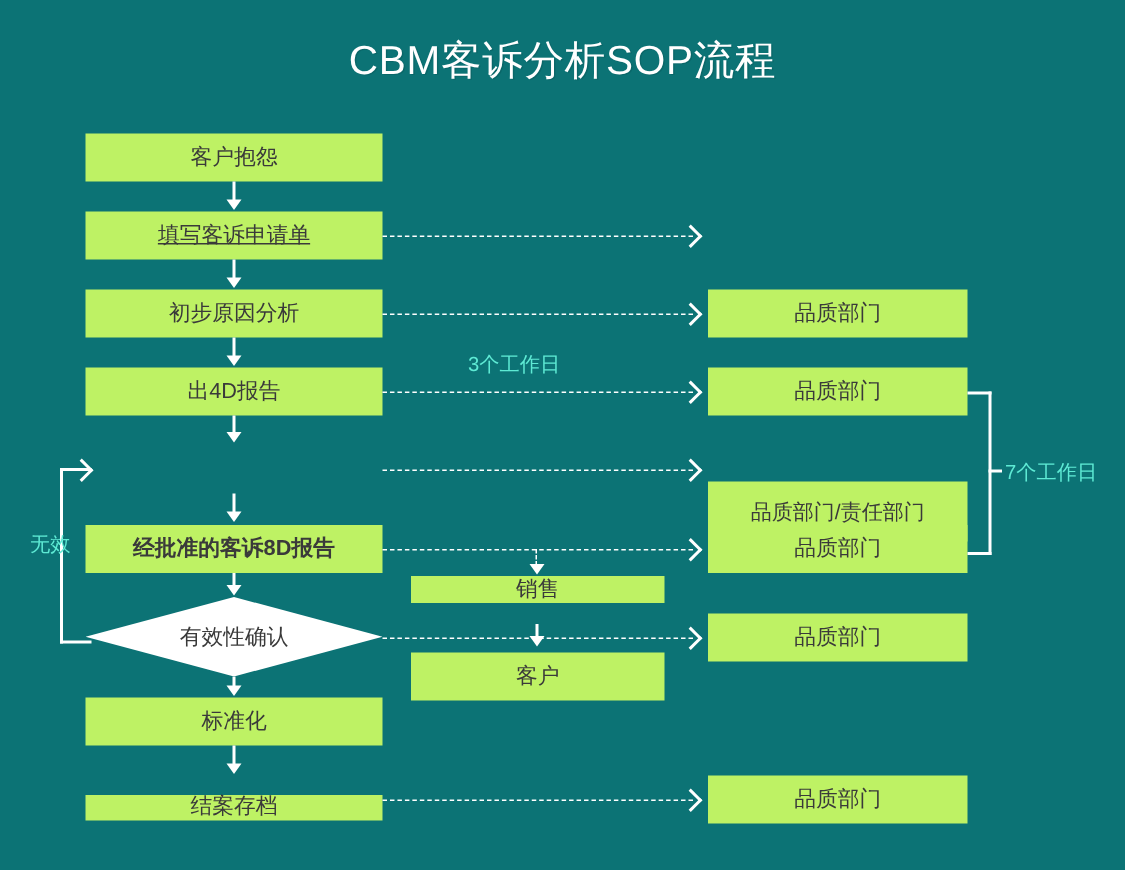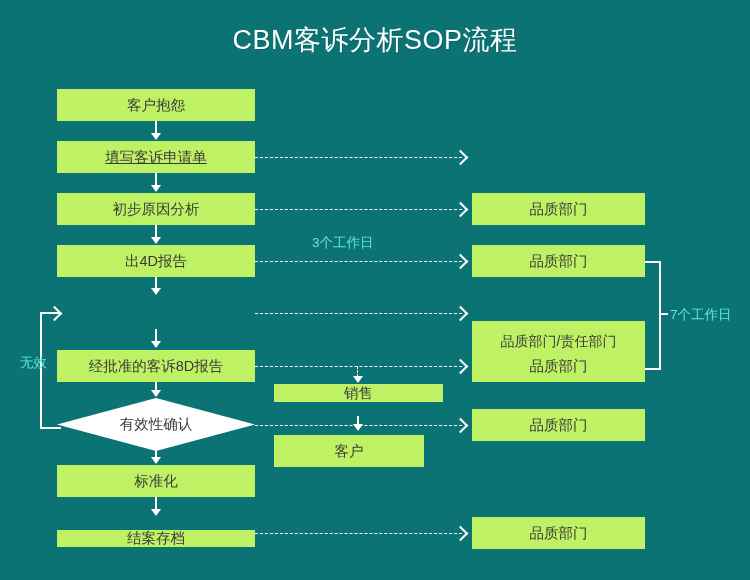--- a/index.html
+++ b/index.html
@@ -147,21 +147,21 @@
 
   <div class="node" style="left:57px; top:245px; width:198px; height:32px;">出4D报告</div>
 
   <div class="vline" style="left:155px; top:277px; height:13px;"></div>
   <div class="arrow-down" style="left:151px; top:288px;"></div>
 
 
   <div class="vline" style="left:155px; top:329px; height:13px;"></div>
   <div class="arrow-down" style="left:151px; top:341px;"></div>
 
-  <div class="node" style="left:57px; top:350px; width:198px; height:32px;">经批准的客诉8D报告</div>
+  <div class="node" style="left:57px; top:350px; width:198px; height:32px;font-weight:bold;">经批准的客诉8D报告</div>
 
   <div class="vline" style="left:155px; top:382px; height:9px;"></div>
   <div class="arrow-down" style="left:151px; top:390px;"></div>
 
   <div class="diamond-wrap">
     <div class="diamond-shape"></div>
     <div class="diamond-label">有效性确认</div>
   </div>
 
   <div class="vline" style="left:155px; top:451px; height:9px;"></div>
@@ -176,21 +176,21 @@
 
   <div class="loop-bracket" style="left:40px; top:312px; width:19px; height:113px;"></div>
   <div class="chev-right" style="left:49px; top:308px;"></div>
   <div class="note" style="left:20px; top:354px;">无效</div>
 
   <div class="node" style="left:274px; top:384px; width:169px; height:18px;">销售</div>
 
   <div class="vline" style="left:357px; top:416px; height:10px;"></div>
   <div class="arrow-down" style="left:353px; top:424px;"></div>
 
-  <div class="node" style="left:274px; top:435px; width:150px; height:32px;">客户</div>
+  <div class="node" style="left:274px; top:435px; width:169px; height:32px;">客户</div>
 
   <div class="dash-vline" style="left:357px; top:366px; height:11px;"></div>
   <div class="arrow-down" style="left:353px; top:376px;"></div>
 
   <div class="dashline" style="left:255px; top:157px; width:207px;"></div>
   <div class="chev-right" style="left:455px; top:152px;"></div>
 
   <div class="dashline" style="left:255px; top:209px; width:207px;"></div>
   <div class="chev-right" style="left:455px; top:204px;"></div>
 

